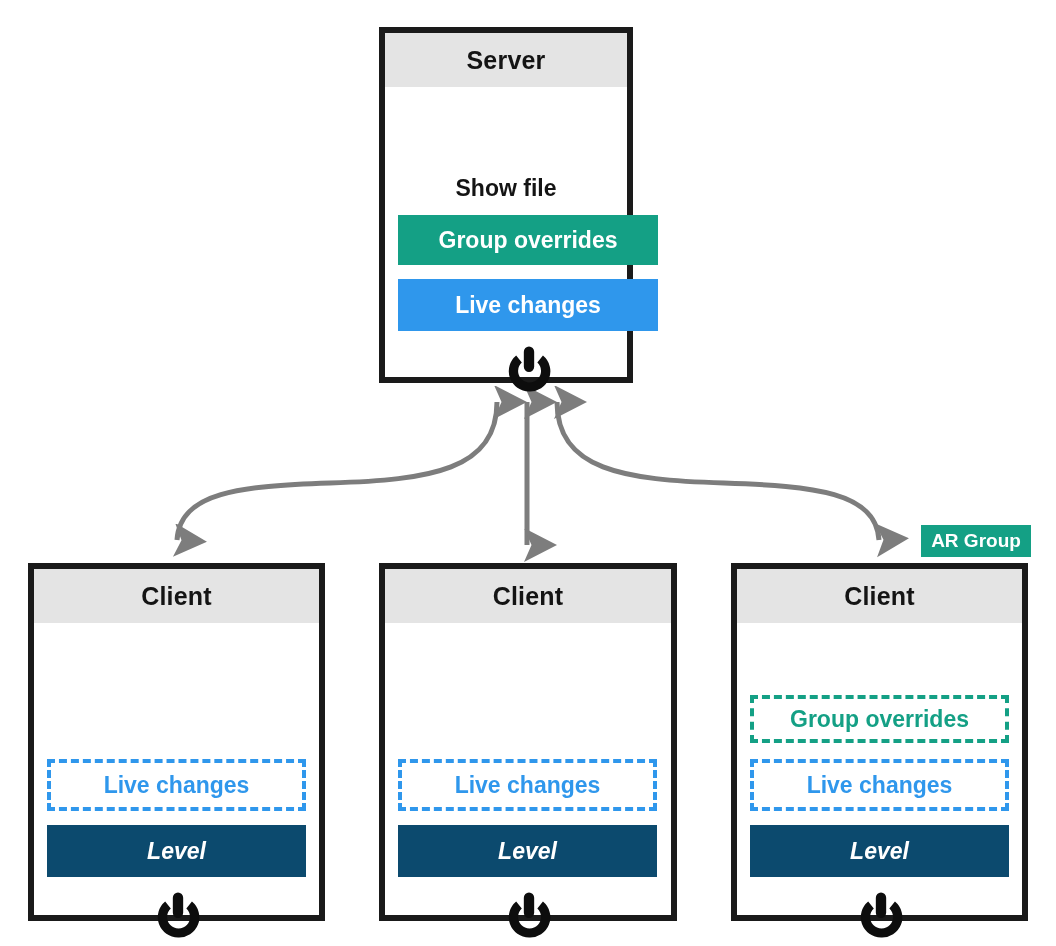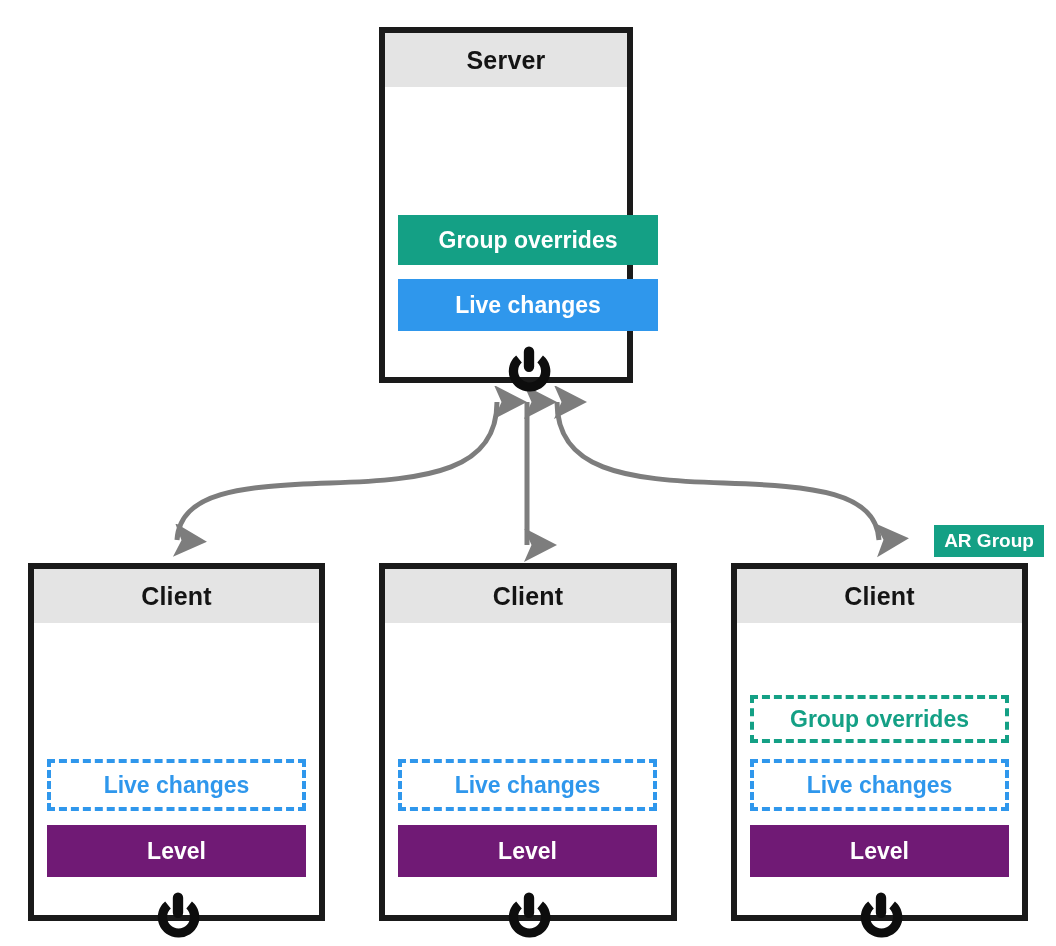--- a/index.html
+++ b/index.html
@@ -63,21 +63,21 @@
     display: flex;
     align-items: center;
     justify-content: center;
     font-size: 23px;
     font-weight: bold;
     color: #ffffff;
     box-sizing: border-box;
   }
   .bar.green  { background: #14a085; }
   .bar.blue   { background: #2f97ec; }
-  .bar.orange { background: #701a75; }
+  .bar.orange { background: #0c4a6e; font-style: italic; }
 
   .dashbox {
     position: absolute;
     display: flex;
     align-items: center;
     justify-content: center;
     font-size: 23px;
     font-weight: bold;
     box-sizing: border-box;
     background: transparent;
@@ -104,21 +104,20 @@
     width: 110px;
     height: 32px;
     background: #14a085;
     color: #ffffff;
     font-size: 19px;
     font-weight: bold;
     display: flex;
     align-items: center;
     justify-content: center;
     z-index: 5;
-    margin-left: 13px;
   }
 
   
   #connectors {
     position: absolute;
     left: 0;
     top: 0;
     width: 1056px;
     height: 946px;
     z-index: 1;
@@ -143,20 +142,21 @@
 
     <path d="M 527,402 L 527,545" fill="none" stroke="#7d7d7d" stroke-width="5" marker-start="url(#arrow-up)" marker-end="url(#arrow-down)"></path>
 
     <path d="M 557,402 C 557,470 624,480 724,483 C 814,486 876,492 879,540" fill="none" stroke="#7d7d7d" stroke-width="5" marker-start="url(#arrow-up)" marker-end="url(#arrow-down)"></path>
   </svg>
 
   <div class="node" id="server">
     <div class="node-header">Server</div>
     <div class="node-body">
 
+      <div class="plain-label" style="top: 88px;">Show file</div>
 
       <div class="bar green" style="left: 13px; top: 128px; width: 260px; height: 50px;">Group overrides</div>
 
       <div class="bar blue" style="left: 13px; top: 192px; width: 260px; height: 52px;">Live changes</div>
 
       <div class="power-icon" style="left: 117px; top: 255px;">
         <svg viewBox="0 0 48 48" xmlns="http://www.w3.org/2000/svg">
           <path d="M24 4 a4.6 4.6 0 0 0 -4.6 4.6 v13.4 a4.6 4.6 0 0 0 9.2 0
                    V8.6 A4.6 4.6 0 0 0 24 4 Z" fill="#0d0d0d"></path>
           <path d="M24 44 A18 18 0 0 1 12.6 12.1 l5 6.2 A10.2 10.2 0 1 0 31.4 18.3

